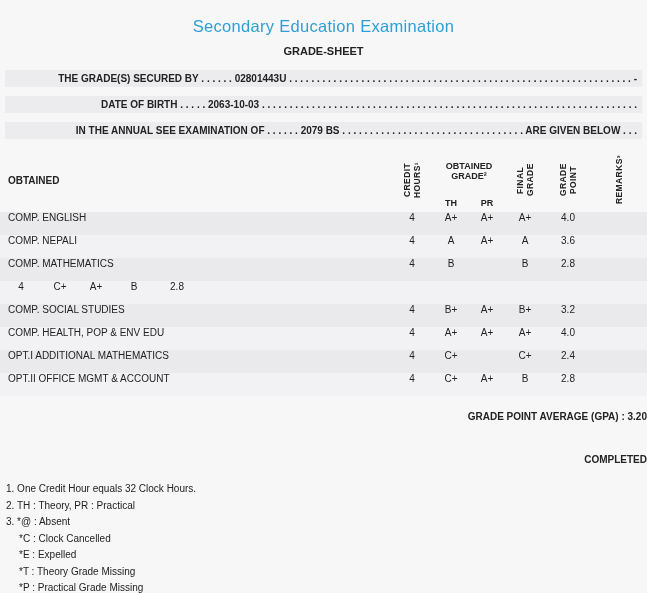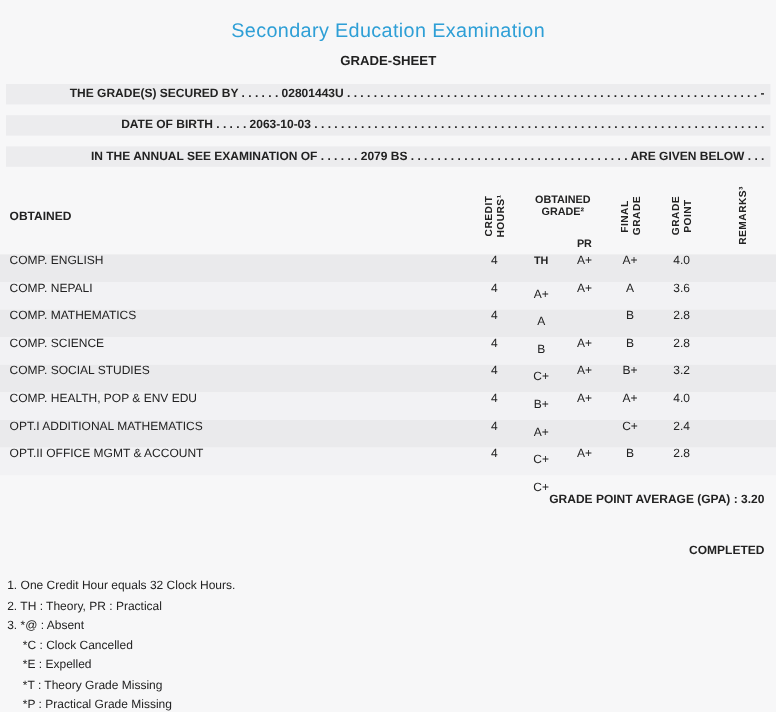--- a/index.html
+++ b/index.html
@@ -43,21 +43,21 @@
   .gtable { margin-top:6px; }
   .thead {
     display:flex;
     height:64px;
     font-weight:bold;
     font-size:9px;
     color:#222;
   }
   .col-subject { flex:1; padding-left:8px; }
   .col-credit  { width:42px; text-align:center; }
-  .col-th      { width:36px; text-align:center;margin-top:28px; }
+  .col-th      { width:36px; text-align:center; }
   .col-pr      { width:36px; text-align:center; }
   .col-final   { width:40px; text-align:center; }
   .col-gp      { width:46px; text-align:center; }
   .col-remarks { width:56px; text-align:center; }
 
   .hsubj { display:flex; align-items:center; font-size:10px; }
 
   .vhead { display:flex; align-items:center; justify-content:center; height:100%; }
   .vtext {
     writing-mode:vertical-rl;
@@ -84,21 +84,21 @@
     height:23px;
     align-items:flex-start;
     font-size:10px;
     color:#222;
   }
   .row:nth-child(odd)  { background:#eaeaec; }
   .row:nth-child(even) { background:#f2f2f4; }
 
   .summary {
     text-align:right;
-    padding-right:10px;
+    padding-right:0;
     font-size:10px;
     font-weight:bold;
     color:#222;
   }
   .gpa { margin-top:15px; }
   .completed { margin-top:32px; }
 
   .footnotes {
     margin:16px 0 0 6px;
     font-size:10px;
@@ -172,21 +172,20 @@
         <div class="col-subject">COMP. MATHEMATICS</div>
         <div class="col-credit">4</div>
         <div class="col-th">B</div>
         <div class="col-pr"></div>
         <div class="col-final">B</div>
         <div class="col-gp">2.8</div>
         <div class="col-remarks"></div>
       </div>
 
       <div class="row">
-        <div class="col-subject">COMP. SCIENCE</div>
         <div class="col-credit">4</div>
         <div class="col-th">C+</div>
         <div class="col-pr">A+</div>
         <div class="col-final">B</div>
         <div class="col-gp">2.8</div>
         <div class="col-remarks"></div>
       </div>
 
       <div class="row">
         <div class="col-subject">COMP. SOCIAL STUDIES</div>

